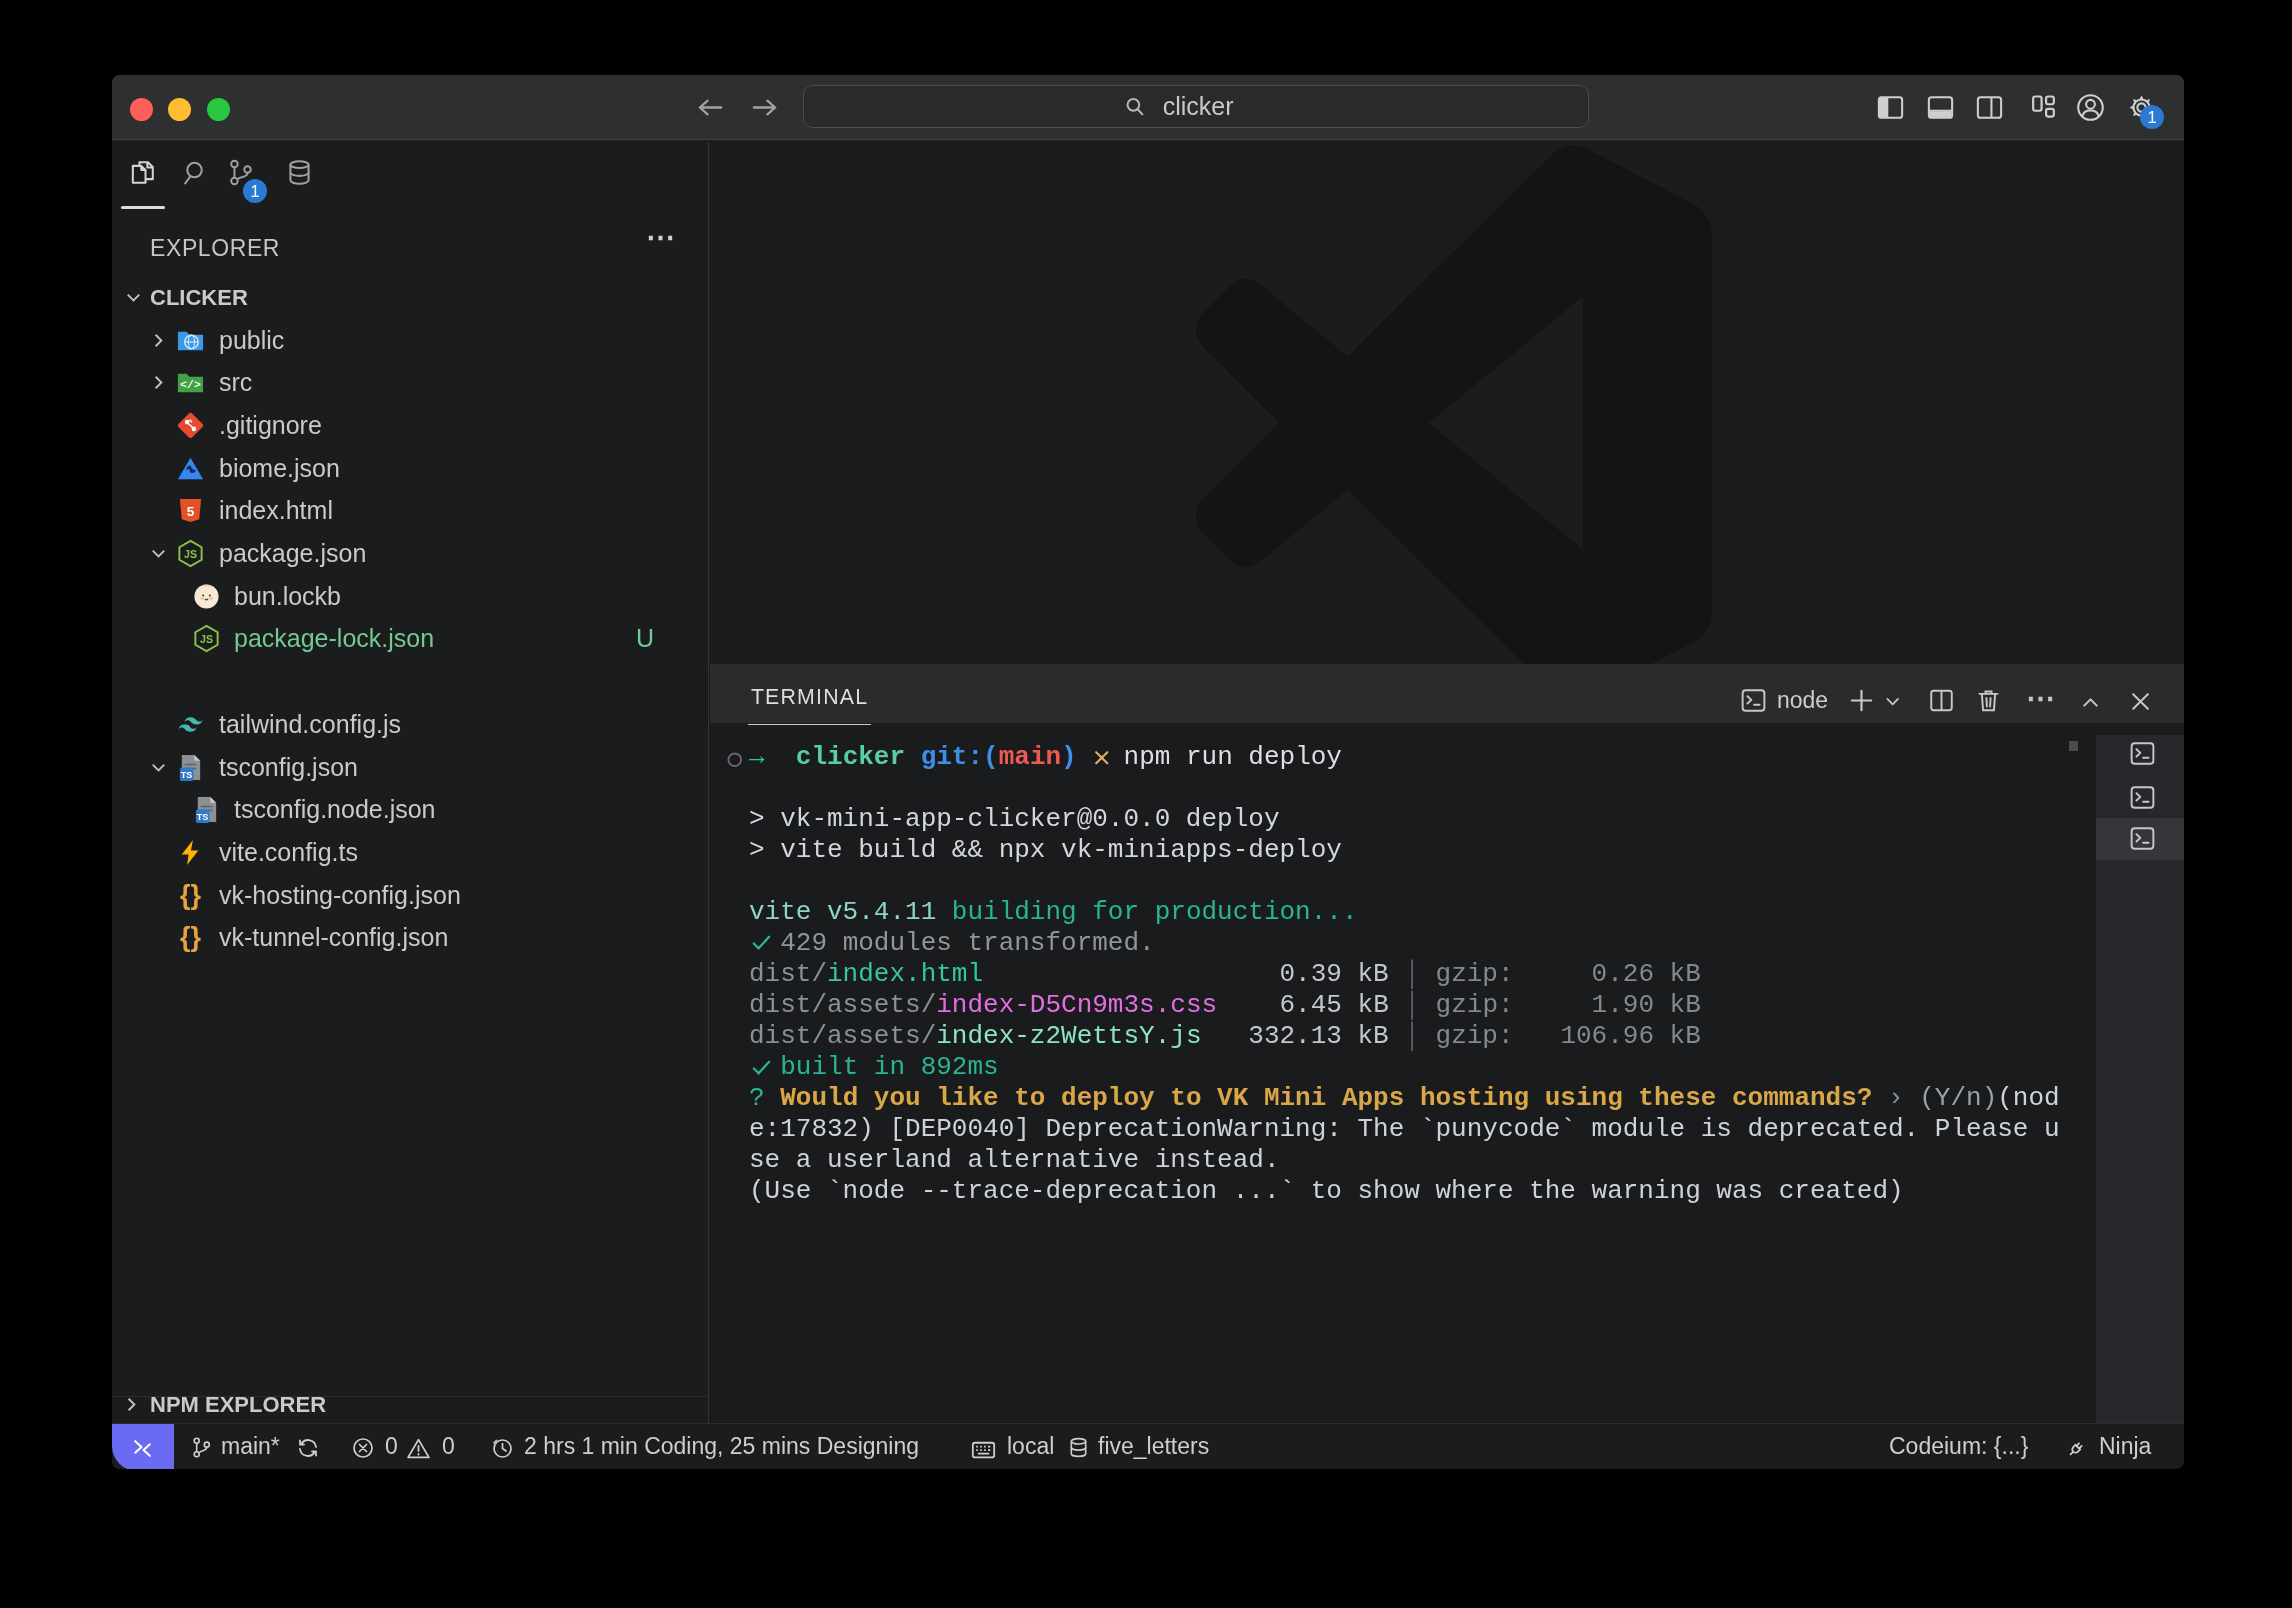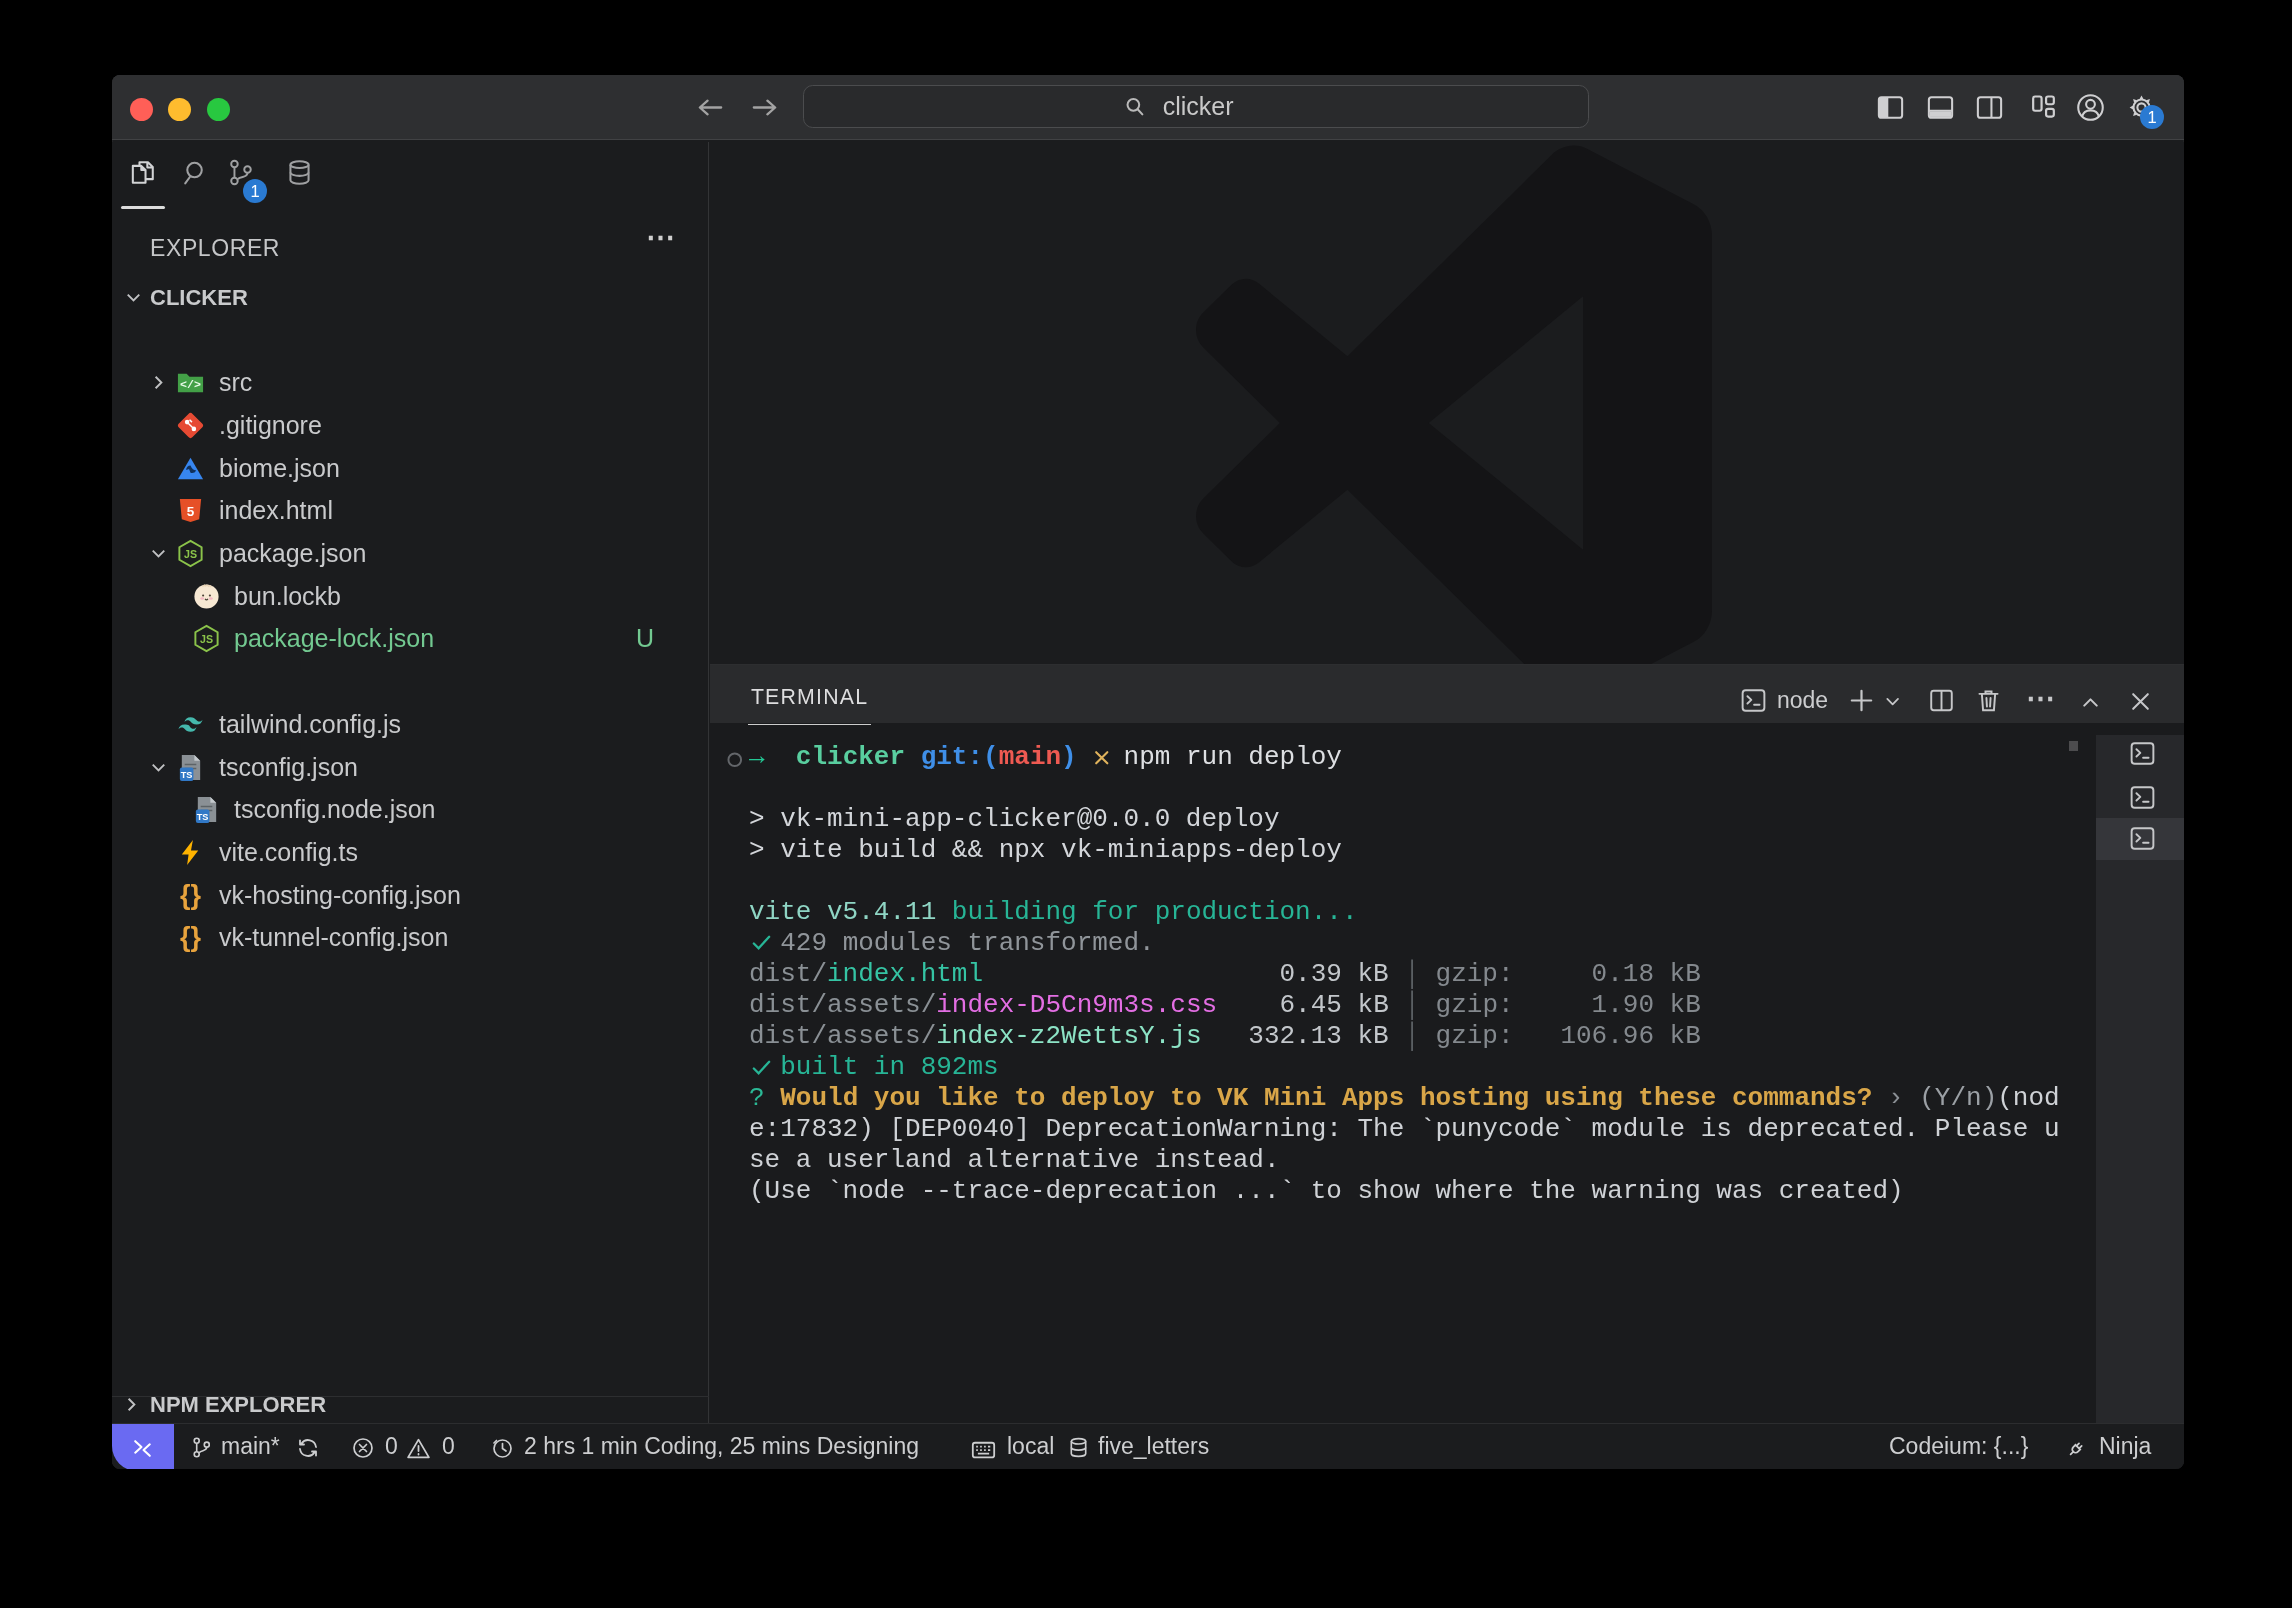--- a/index.html
+++ b/index.html
@@ -121,20 +121,32 @@
 
     <div class="lbl" style="left:38px; top:93px; font-weight:normal; letter-spacing:0.6px; font-size:23px;">EXPLORER</div>
     <div class="abs" style="left:534px; top:78px; color:#cfcfcf; font-size:29px; letter-spacing:1.9px; font-weight:bold;">⋯</div>
 
     <div class="row" style="top:134px; font-weight:bold; font-size:22px;">
       <svg class="chev" style="left:9.7px" viewBox="0 0 24 24" fill="none" stroke="#c0c1c3" stroke-width="2">
           <path d="M6 9 l6 6 6-6"></path>
         </svg>
       <span style="position:absolute; left:38px">CLICKER</span>
     </div>
+    <div class="row" style="top:177px">
+      <svg class="chev" style="left:35px" viewBox="0 0 24 24" fill="none" stroke="#c0c1c3" stroke-width="2">
+          <path d="M9 6 l6 6 -6 6"></path>
+        </svg>
+      <svg class="ficon" style="left:64px" viewBox="0 0 30 30">
+          <path fill="#3b99e8" d="M2 6 h9 l3 3 h14 v16 H2 Z"></path>
+          <circle cx="16" cy="16.5" r="7" fill="none" stroke="#cfe7fb" stroke-width="1.5"></circle>
+          <ellipse cx="16" cy="16.5" rx="3.2" ry="7" fill="none" stroke="#cfe7fb" stroke-width="1.2"></ellipse>
+          <path d="M9 16.5 h14" stroke="#cfe7fb" stroke-width="1.2"></path>
+        </svg>
+      <span style="position:absolute; left:107px">public</span>
+    </div>
     <div class="row" style="top:219px">
       <svg class="chev" style="left:35px" viewBox="0 0 24 24" fill="none" stroke="#c0c1c3" stroke-width="2">
           <path d="M9 6 l6 6 -6 6"></path>
         </svg>
       <svg class="ficon" style="left:64px;font-size:26px" viewBox="0 0 30 30">
           <path fill="#43a047" d="M2 6 h9 l3 3 h14 v16 H2 Z"></path>
           <text x="15" y="21" font-family="Liberation Mono" font-size="12" font-weight="bold" fill="#eafbea" text-anchor="middle">&lt;/&gt;</text>
         </svg>
       <span style="position:absolute; left:107px">src</span>
     </div>
@@ -292,21 +304,21 @@
       <svg class="abs" style="left:15.5px; top:15.5px" width="17.5" height="17.5" viewBox="0 0 18 18" fill="none" stroke="#63666a" stroke-width="2">
           <circle cx="9" cy="9" r="6.5"></circle>
         </svg>
       <pre id="tout"><b style="color:#23c895">→</b>  <b style="color:#59ce9f">clicker</b> <b style="color:#3f8fe8">git:(</b><b style="color:#ee5a52">main</b><b style="color:#3f8fe8">)</b> <span class="xmark"> </span> <span style="color:#dddfe2">npm run deploy</span>
 
 <span style="color:#d3d6da">&gt; vk-mini-app-clicker@0.0.0 deploy
 &gt; vite build &amp;&amp; npx vk-miniapps-deploy</span>
 
 <span style="color:#8fd5c4">vite v5.4.11 </span><span style="color:#27b596">building for production...</span>
 <span class="ck1"> </span> <span style="color:#90959a">429 modules transformed.</span>
-<span style="color:#8a9095">dist/</span><span style="color:#35c4a4">index.html</span>                 <span style="color:#c3c7cb">  0.39 kB</span> <span style="color:#5a5f63">│</span> <span style="color:#84898e">gzip:     0.18 kB</span>
+<span style="color:#8a9095">dist/</span><span style="color:#35c4a4">index.html</span>                 <span style="color:#c3c7cb">  0.39 kB</span> <span style="color:#5a5f63">│</span> <span style="color:#84898e">gzip:     0.26 kB</span>
 <span style="color:#8a9095">dist/assets/</span><span style="color:#e36ee3">index-D5Cn9m3s.css</span>  <span style="color:#c3c7cb">  6.45 kB</span> <span style="color:#5a5f63">│</span> <span style="color:#84898e">gzip:     1.90 kB</span>
 <span style="color:#8a9095">dist/assets/</span><span style="color:#8ce3c5">index-z2WettsY.js</span>   <span style="color:#c3c7cb">332.13 kB</span> <span style="color:#5a5f63">│</span> <span style="color:#84898e">gzip:   106.96 kB</span>
 <span class="ck2"> </span> <span style="color:#27b596">built in 892ms</span>
 <span style="color:#2bb895">?</span> <b style="color:#d9a648">Would you like to deploy to VK Mini Apps hosting using these commands?</b> <span style="color:#8a8f94">›</span> <span style="color:#9ba0a5">(Y/n)</span>(nod
 e:17832) [DEP0040] DeprecationWarning: The `punycode` module is deprecated. Please u
 se a userland alternative instead.
 (Use `node --trace-deprecation ...` to show where the warning was created)</pre>
 
       <svg class="abs" style="left:383px; top:13.6px" width="17.5" height="17.5" viewBox="0 0 22 22" fill="none" stroke="#e0b35c" stroke-width="2.6" stroke-linecap="round">
           <path d="M4 4 L18 18 M18 4 L4 18"></path>

